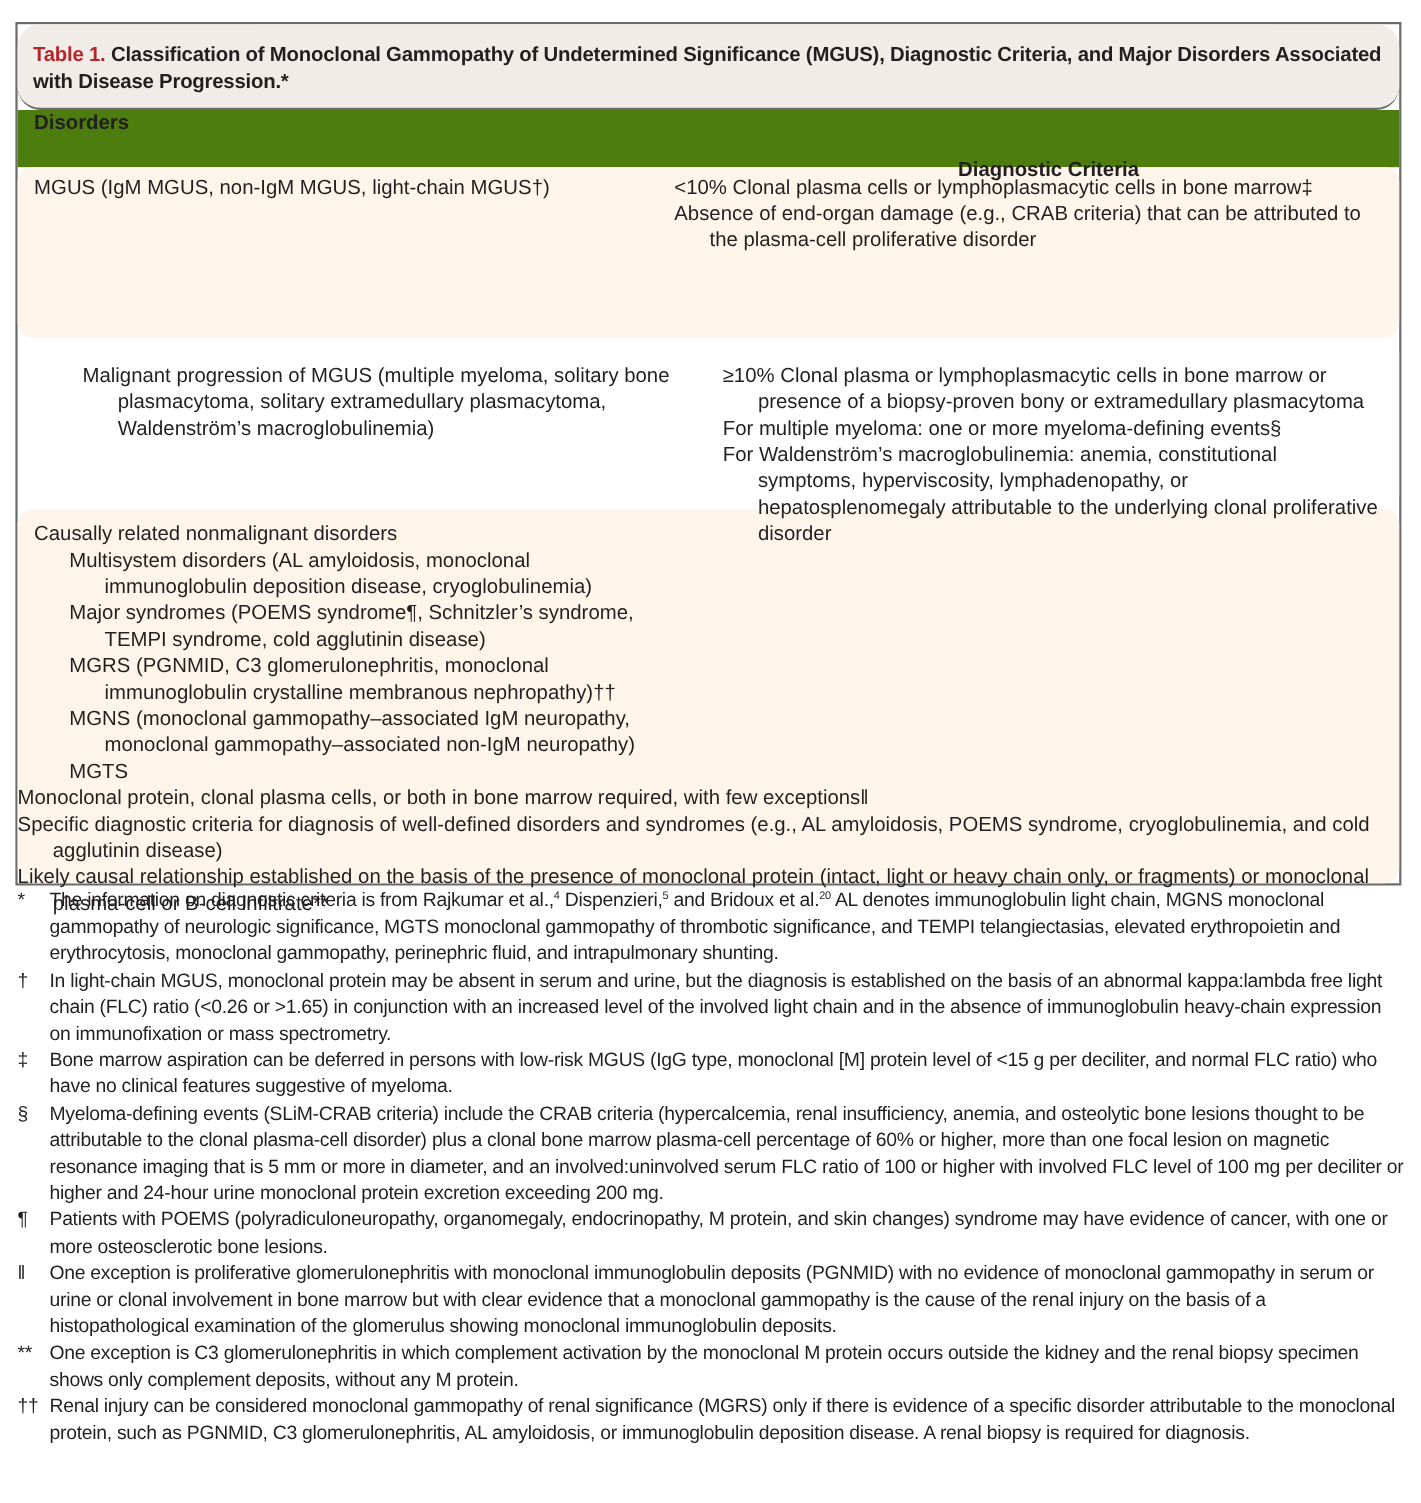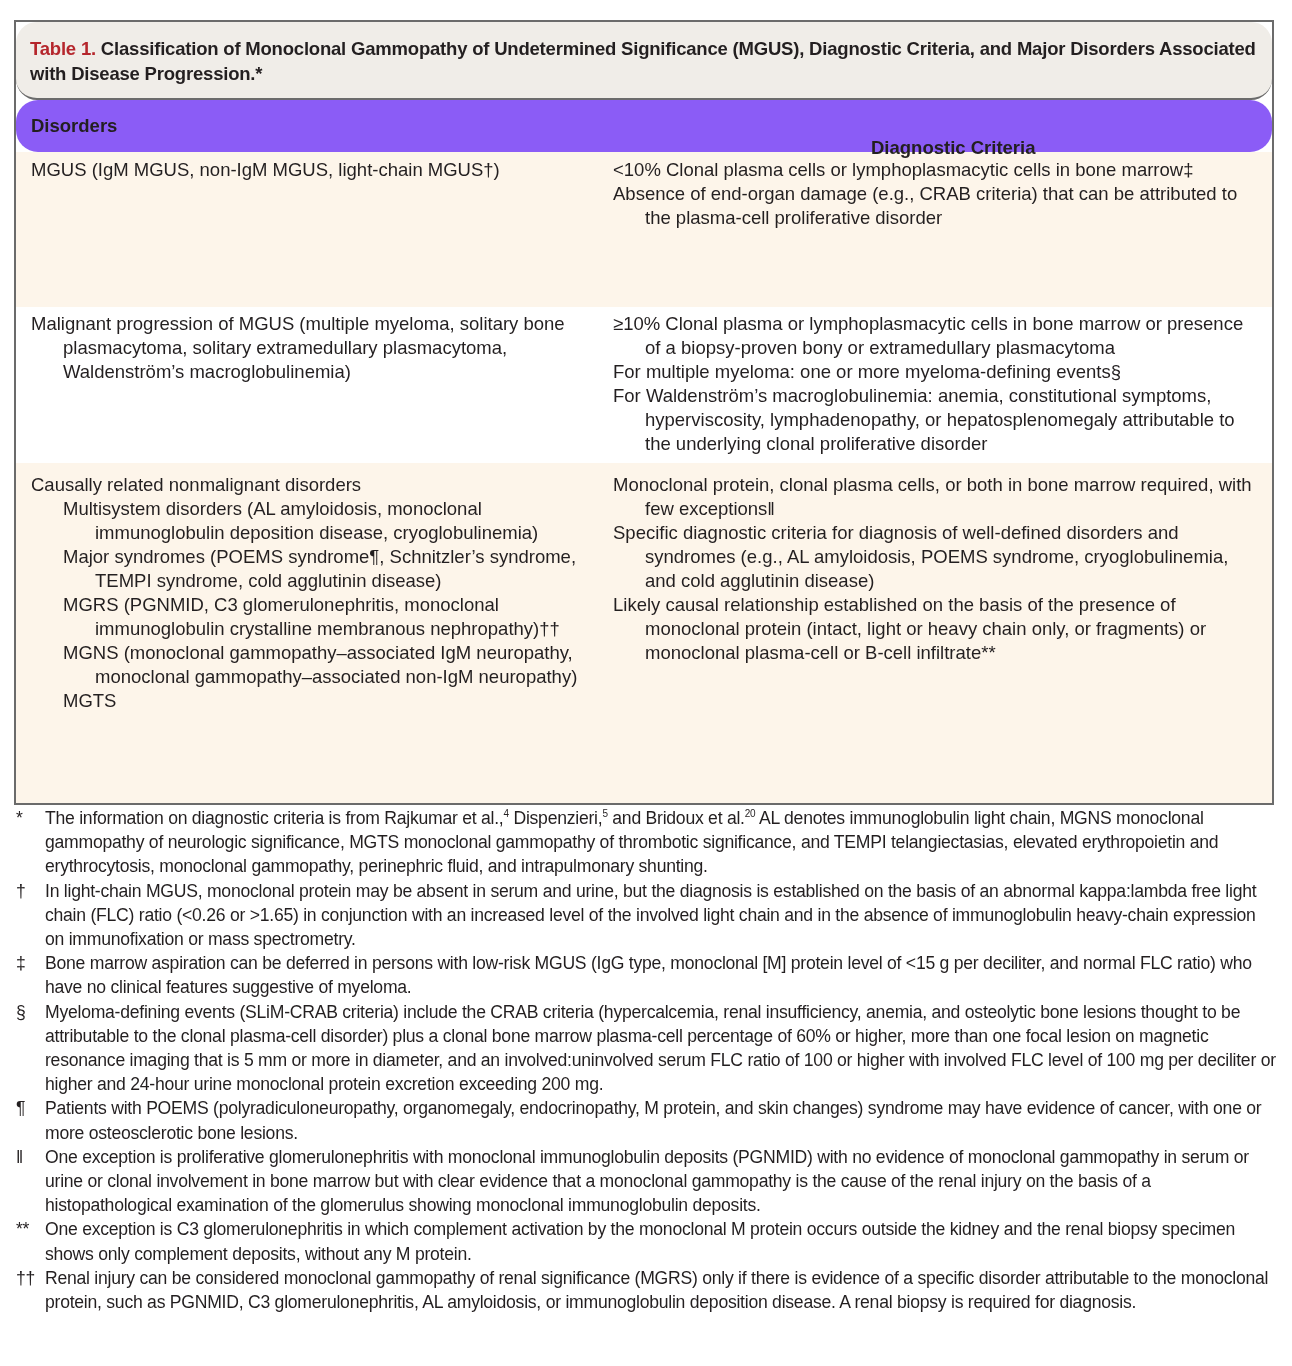--- a/index.html
+++ b/index.html
@@ -14,31 +14,31 @@
     }
     .title-band {
       background: #f0ede8; border-bottom: 2px solid #6b6b6b;
       padding: 14px 14px 12px 14px;
       font-size: 18.5px; line-height: 25px; font-weight: bold;
       letter-spacing: -0.2px;
       border-radius: 21px;
     }
     .title-label { color: #b5262c; }
     .header-row {
-      display: flex; background: #8b5cf6; height: 52px; align-items: center;
-      font-weight: bold; font-size: 18.5px; border-radius: 22px;
+      display: flex; background: #4d7c0f; height: 52px; align-items: flex-start;
+      font-weight: bold; font-size: 18.5px;
     }
     .header-row .col-left { padding-left: 15px; width: 580px; }
     .header-row .col-right { flex: 1; text-align: left; padding-left: 260px; margin-top: 43px; }
-    .row { display: flex; padding: 6px 0 9px 0; font-size: 18.5px; line-height: 24px; }
+    .row { display: flex; padding: 6px 0 9px 0; font-size: 18.5px; line-height: 24px; border-radius: 14px; }
     .row.cream { background: #fdf5ea; }
     .row.white { background: #ffffff; }
     .row.r1 { height: 155px; box-sizing: border-box; }
-    .row.r2 { height: 156px; box-sizing: border-box; padding-top: 5px; }
-    .row.r3 { height: 340px; box-sizing: border-box; padding-top: 10px; }
+    .row.r2 { height: 156px; box-sizing: border-box; padding-top: 22px; margin-left: 44px; }
+    .row.r3 { height: 340px; box-sizing: border-box; padding-top: 10px; flex-direction: column; }
     .cell-left { width: 597px; padding-left: 15px; box-sizing: border-box; }
     .cell-right { flex: 1; padding-left: 0; padding-right: 18px; box-sizing: border-box; }
     .entry { padding-left: 32px; text-indent: -32px; }
     .sub { padding-left: 64px; text-indent: -32px; }
     .footnotes {
       position: absolute; left: 14px; top: 806px; width: 1264px;
       font-size: 17.6px; line-height: 24.2px; letter-spacing: -0.25px;
     }
     .fn { display: flex; }
     .fn-sym { width: 31px; flex: none; text-align: left; padding-left: 2px; box-sizing: border-box; }

